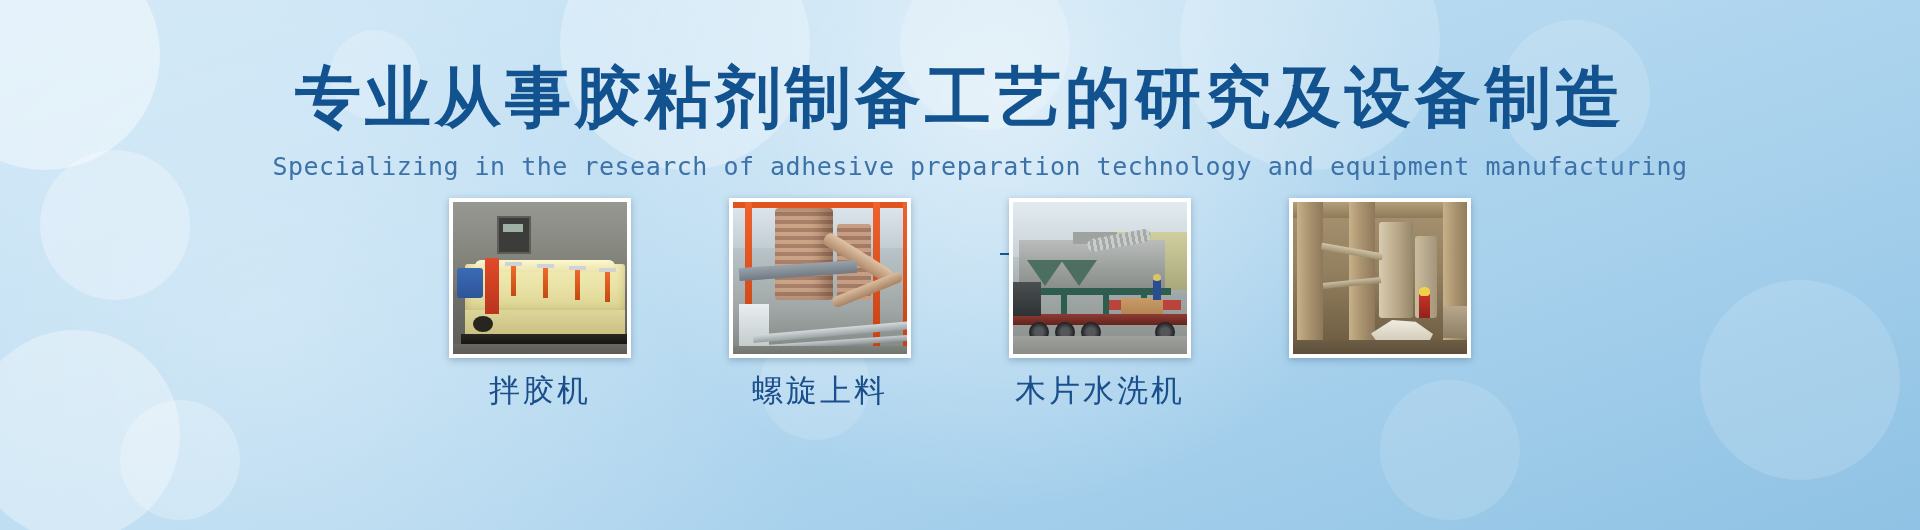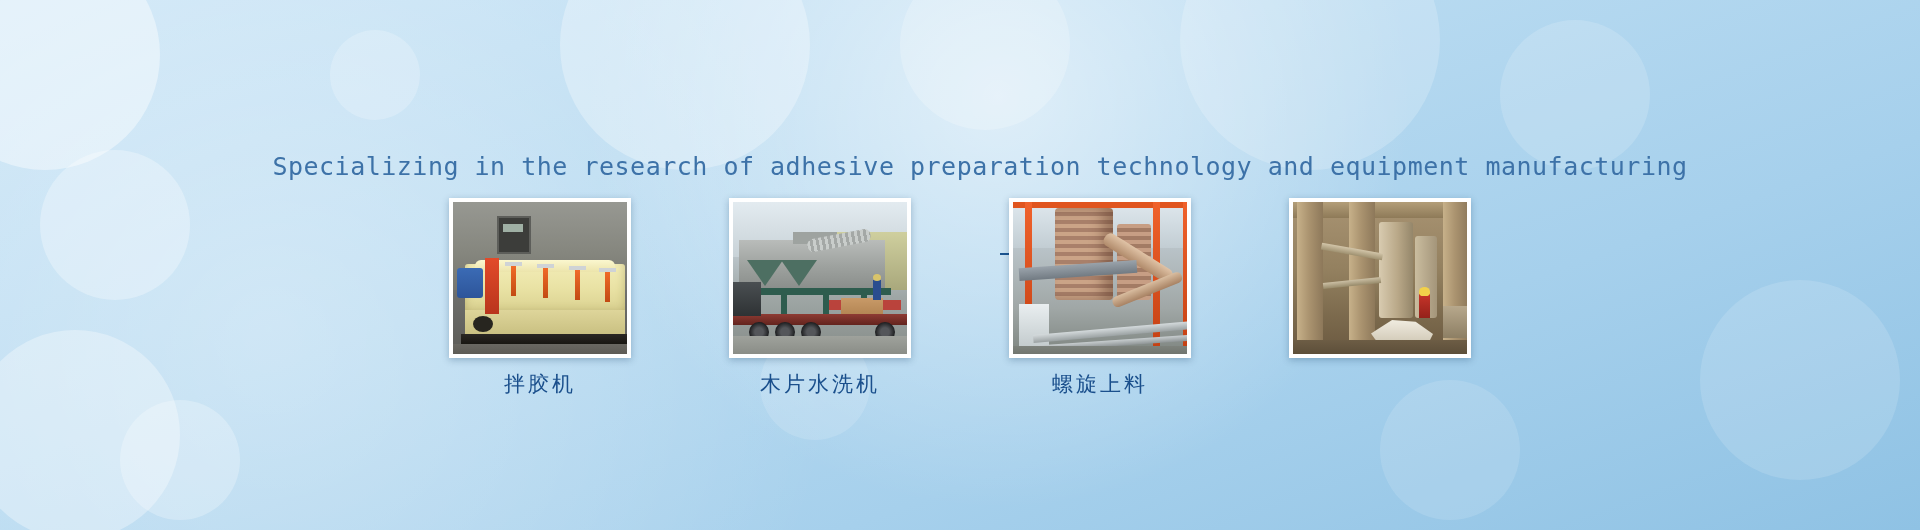--- a/index.html
+++ b/index.html
@@ -52,21 +52,21 @@
   .card{position:relative;width:182px;margin:0 49px;}
   .thumb{
     position:relative;width:182px;height:160px;overflow:hidden;
     border:4px solid #ffffff;box-sizing:border-box;
     box-shadow:0 2px 7px rgba(20,60,100,.30);
     background:#8a8f92;
   }
   .caption{
     position:absolute;left:-40px;top:172px;width:262px;text-align:center;
     font-family:Liberation Mono, monospace;
-    font-size:21px;letter-spacing:3px;color:#1a4f8c;white-space:nowrap;
+    font-size:31px;letter-spacing:3px;color:#1a4f8c;white-space:nowrap;
   }
   
   .connector{
     position:absolute;top:253px;height:2px;background:#1b5490;
   }
   .conn-a{left:737px;width:62px;}
   .conn-b{left:1000px;width:62px;}
 
   
   .scene{position:absolute;inset:0;}
@@ -209,20 +209,21 @@
   <div class="bokeh b4"></div>
   <div class="bokeh b5"></div>
   <div class="bokeh b6"></div>
   <div class="bokeh b7"></div>
   <div class="bokeh b8"></div>
   <div class="bokeh b9"></div>
   <div class="bokeh b10"></div>
   <div class="bokeh b11"></div>
   <div class="bokeh b12"></div>
 
+  <div class="headline">专业从事胶粘剂制备工艺的研究及设备制造</div>
   <div class="subtitle">Specializing in the research of adhesive preparation technology and equipment manufacturing</div>
 
   <div class="connector conn-a"></div>
   <div class="connector conn-b"></div>
 
   <div class="cards">
 
     <div class="card">
       <div class="thumb">
         <div class="scene s1">
@@ -240,20 +241,42 @@
           <div class="handle h1"></div>
             <div class="handle h2"></div>
           <div class="handle h3"></div>
             <div class="handle h4"></div>
           <div class="hole"></div>
           <div class="base"></div>
           <div class="floor"></div>
         </div>
       </div>
       <div class="caption">拌胶机</div>
+    </div>
+
+    <div class="card">
+      <div class="thumb">
+        <div class="scene s2">
+          <div class="sky"></div>
+          <div class="beam"></div>
+          <div class="col o1"></div>
+            <div class="col o2"></div>
+            <div class="col o3"></div>
+          <div class="tank"></div>
+          <div class="tank2"></div>
+          <div class="tube"></div>
+          <div class="tube2"></div>
+          <div class="gbeam"></div>
+          <div class="box"></div>
+          <div class="pipe"></div>
+          <div class="pipe2"></div>
+          <div class="floor"></div>
+        </div>
+      </div>
+      <div class="caption">螺旋上料</div>
     </div>
 
     <div class="card">
       <div class="thumb">
         <div class="scene s3">
           <div class="sky"></div>
           <div class="shed"></div>
           <div class="mach"></div>
           <div class="mtop"></div>
           <div class="duct"></div>
@@ -275,42 +298,20 @@
           <div class="wheel w3"></div>
             <div class="wheel w4"></div>
           <div class="road"></div>
         </div>
       </div>
       <div class="caption">木片水洗机</div>
     </div>
 
     <div class="card">
       <div class="thumb">
-        <div class="scene s2">
-          <div class="sky"></div>
-          <div class="beam"></div>
-          <div class="col o1"></div>
-            <div class="col o2"></div>
-            <div class="col o3"></div>
-          <div class="tank"></div>
-          <div class="tank2"></div>
-          <div class="tube"></div>
-          <div class="tube2"></div>
-          <div class="gbeam"></div>
-          <div class="box"></div>
-          <div class="pipe"></div>
-          <div class="pipe2"></div>
-          <div class="floor"></div>
-        </div>
-      </div>
-      <div class="caption">螺旋上料</div>
-    </div>
-
-    <div class="card">
-      <div class="thumb">
         <div class="scene s4">
           <div class="beam"></div>
           <div class="col k1"></div>
             <div class="col k2"></div>
             <div class="col k3"></div>
           <div class="vessel"></div>
           <div class="vessel2"></div>
           <div class="pipeA"></div>
           <div class="pipeB"></div>
           <div class="sack"></div>

